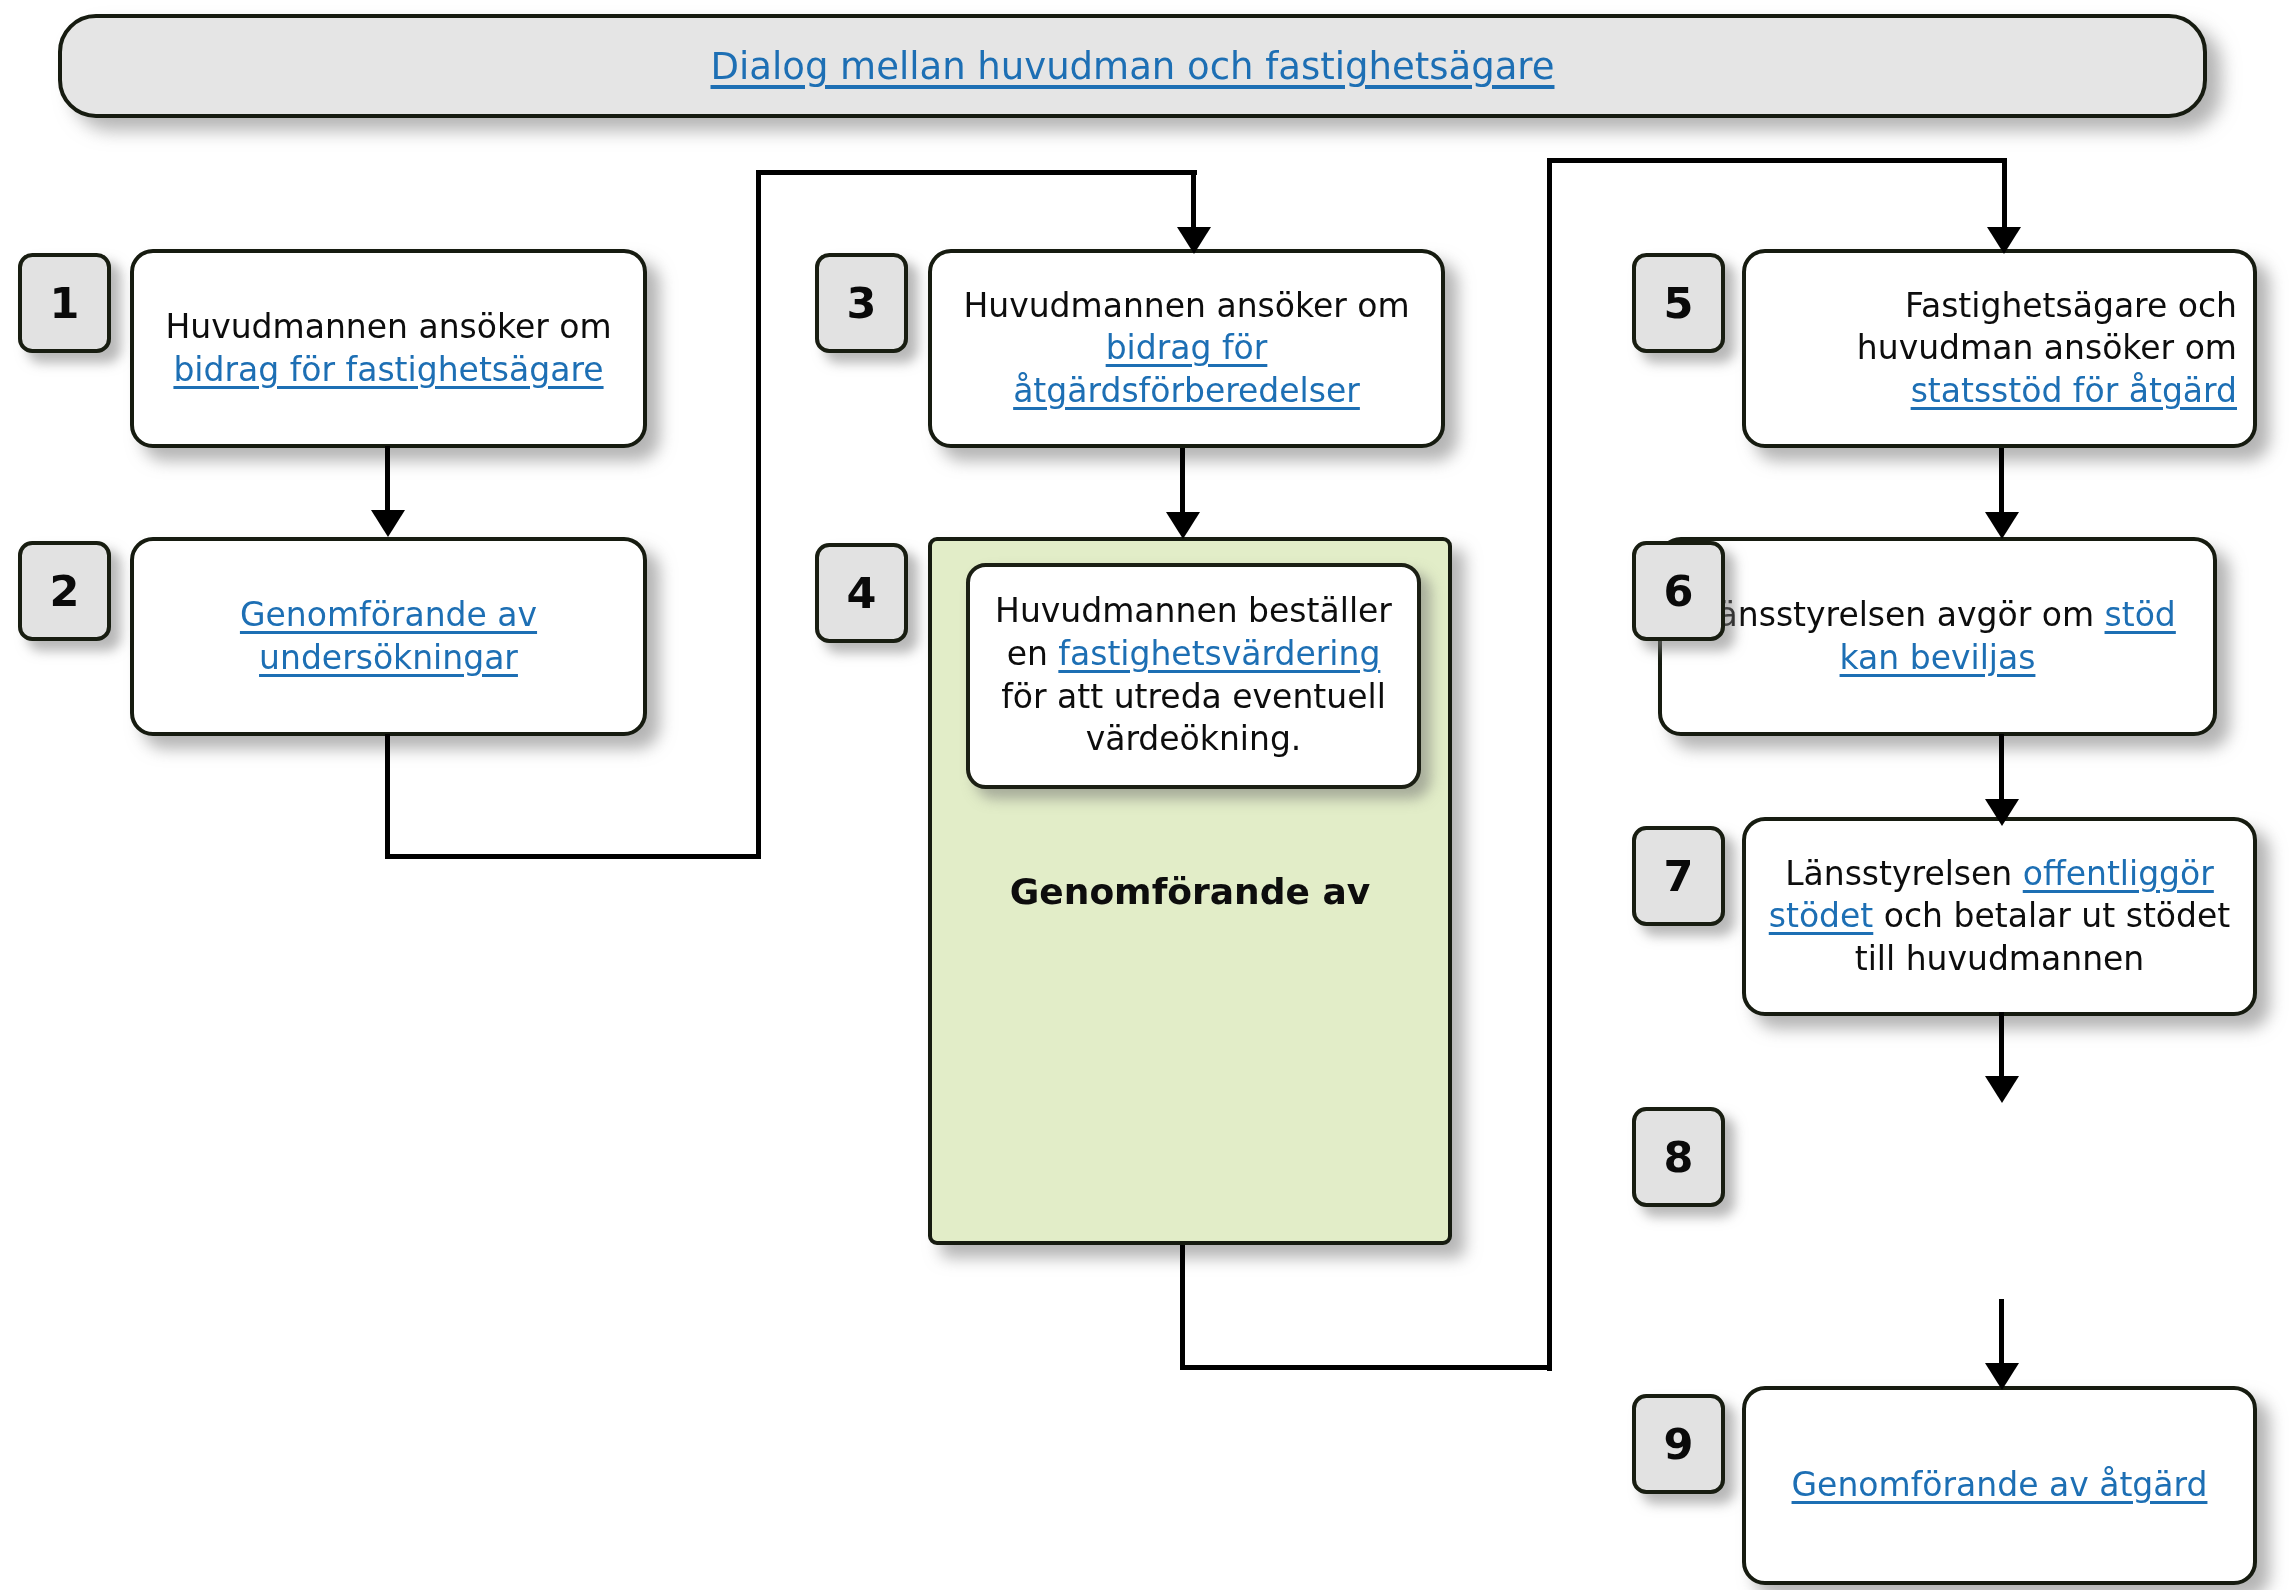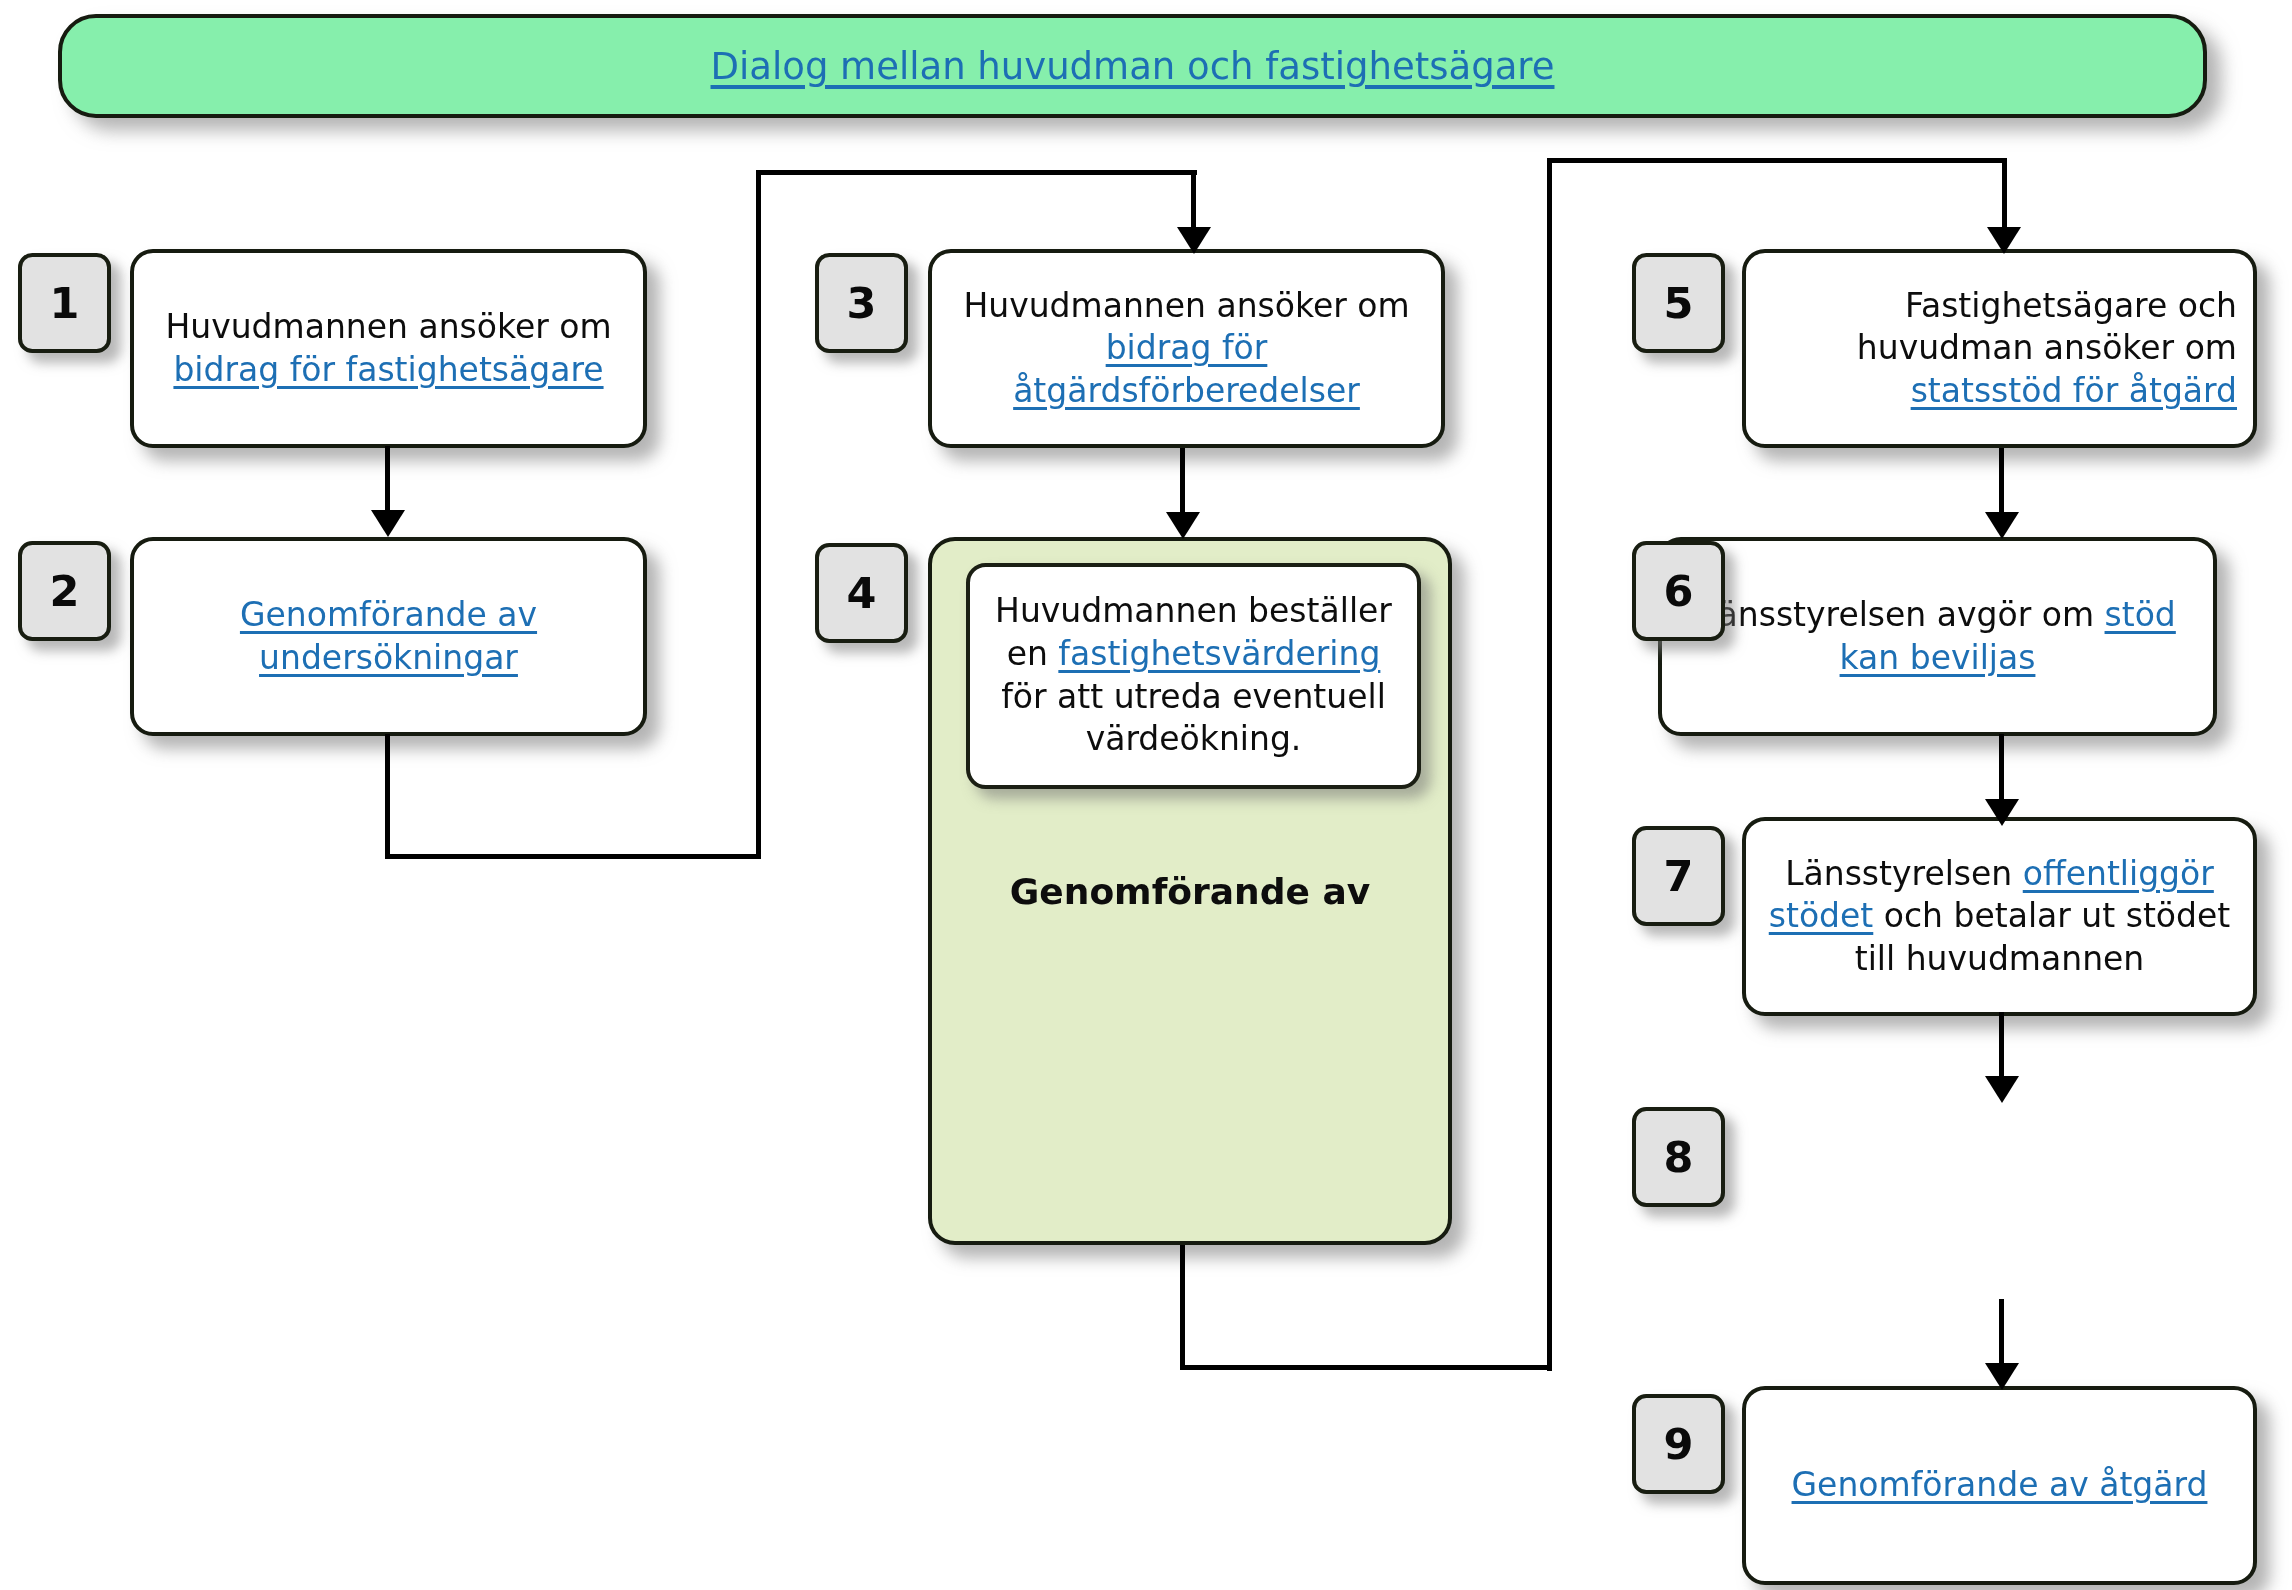--- a/index.html
+++ b/index.html
@@ -32,21 +32,21 @@
     color: #0d0d0d;
     font-size: 33px;
     line-height: 1.28;
     padding: 9px 16px;
   }
 
   
   .header-capsule {
     position: absolute;
     box-sizing: border-box;
-    background: #86efac;
+    background: #e5e5e5;
     border: 4.5px solid #161b10;
     border-radius: 38px;
     box-shadow: 14.3px 12.5px 18px rgba(130,130,130,0.6);
     display: flex;
     align-items: center;
     justify-content: center;
   }
 
   
   .node.green {
@@ -211,21 +211,21 @@
   <div class="node" style="left:928px; top:249px; width:517px; height:199px;">
     <div class="txt">
       <span>Huvudmannen ansöker om</span><br>
       <span class="lnk">bidrag för åtgärdsförberedelser</span>
     </div>
   </div>
 
   <div class="badge" style="left:815px; top:543px; width:93px; height:100px;">
     <span>4</span>
   </div>
-  <div class="node green" style="left:928px; top:537px; width:524px; height:708px;">
+  <div class="node green" style="left:928px; top:537px; width:524px; height:708px;border-radius:9px;">
     <div class="inner-white" style="left:34px; top:21.5px; width:455px; height:226px;">
       <div class="txt">
         <span>Huvudmannen beställer en </span><span class="lnk">fastighetsvärdering</span><span> för att utreda eventuell värdeökning.</span>
       </div>
     </div>
     <div class="green-title" style="top:328px;">
       <span>Genomförande av</span><br>
     </div>
   </div>
 

